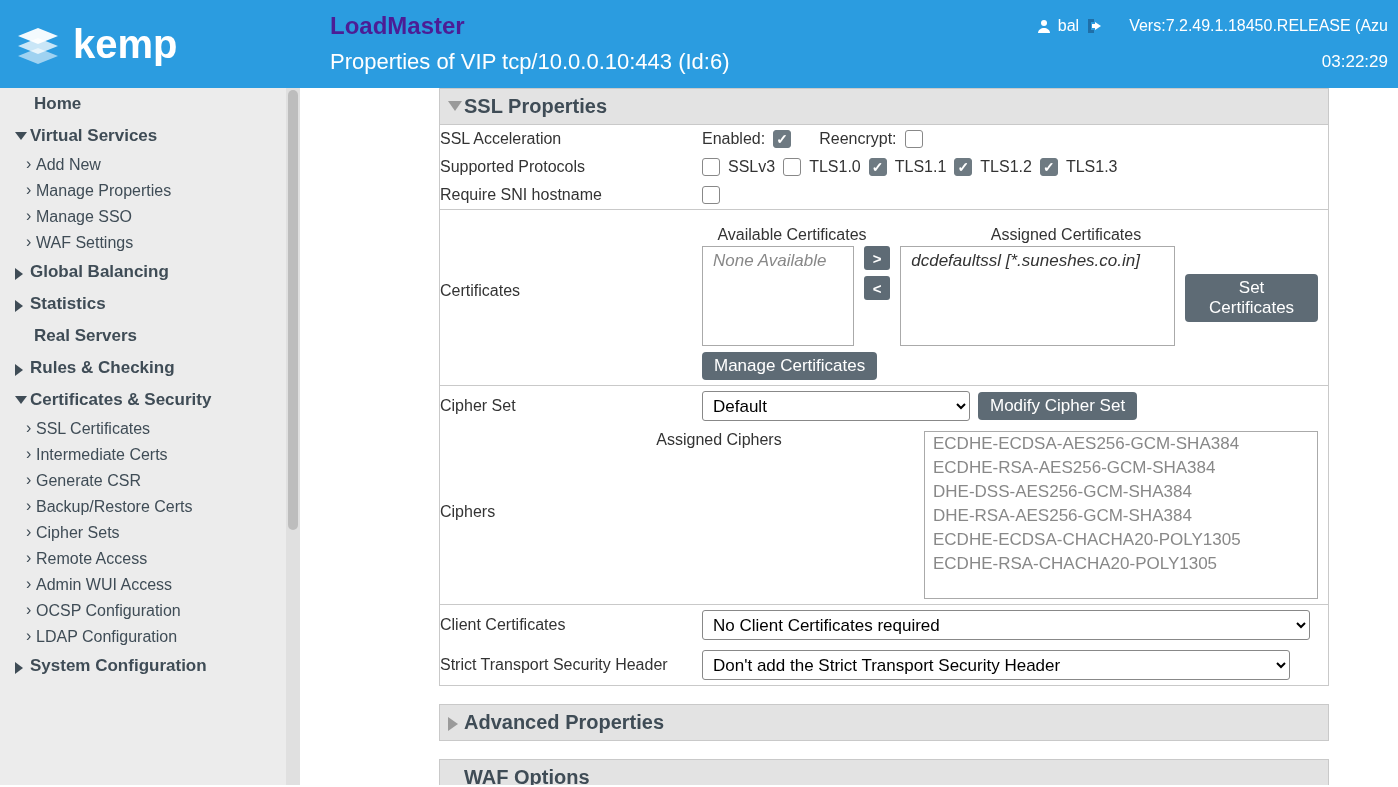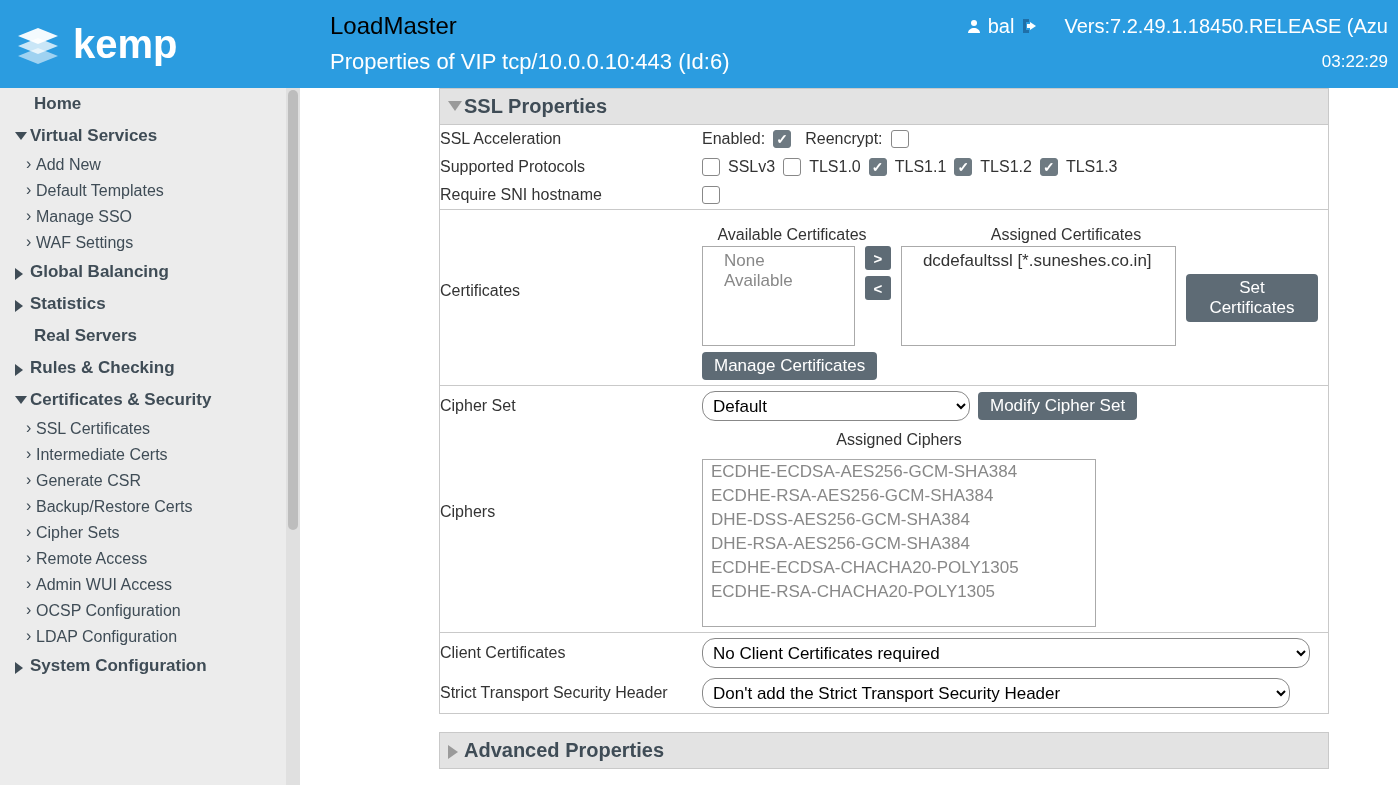--- a/index.html
+++ b/index.html
@@ -2,22 +2,22 @@
 <html><head>
 <meta charset="utf-8">
 <style>
 * { box-sizing: border-box; margin: 0; padding: 0; }
 body { font-family: "Segoe UI", Arial, sans-serif; font-size: 15px; color: #333; background: #fff; width: 1398px; height: 787px; overflow: hidden; position: relative; }
 .header { background: #2b9ce0; color: #fff; height: 88px; display: flex; }
 .logo-area { width: 300px; display: flex; align-items: center; padding-left: 18px; }
 .logo-svg { width: 200px; height: 60px; }
 .header-right { flex: 1; display: flex; flex-direction: column; padding: 8px 10px 0 30px; }
 .header-top { display: flex; justify-content: space-between; align-items: center; height: 36px; }
-.app-title { font-size: 24px; font-weight: 400; color: #000000; }
-.user-block { display: flex; align-items: center; gap: 6px; font-size: 20px; color: #fff; }
+.app-title { font-size: 24px; font-weight: 700; color: #4c1d95; }
+.user-block { display: flex; align-items: center; gap: 6px; font-size: 16px; color: #fff; }
 .header-bottom { display: flex; justify-content: space-between; align-items: center; height: 36px; }
 .page-title { font-size: 22px; font-weight: 500; color: #fff; }
 .clock { font-size: 17px; color: #fff; }
 .body-wrap { display: flex; height: calc(787px - 90px); }
 .sidebar { width: 300px; background: #ececec; overflow-y: auto; position: relative; }
 .sidebar-scroll { position: absolute; right: 0; top: 0; width: 14px; height: 100%; background: #e0e0e0; }
 .sidebar-thumb { position: absolute; right: 2px; top: 2px; width: 10px; height: 440px; background: #bdbdbd; border-radius: 5px; }
 .nav-item { padding: 6px 14px 6px 34px; font-size: 17px; color: #3f4c56; cursor: pointer; font-weight: 600; position: relative; }
 .nav-item.top { padding-left: 34px; }
 .nav-item.section { padding-left: 30px; font-weight: 700; }
@@ -34,26 +34,26 @@
 .panel-header.expanded .tri { border-width: 10px 7px 0 7px; border-color: #9a9a9a transparent transparent transparent; }
 .panel-header.collapsed .tri { border-width: 7px 0 7px 10px; border-color: transparent transparent transparent #9a9a9a; }
 .panel-body { border: 1px solid #c9c9c9; border-top: none; margin-bottom: 16px; }
 .row { display: flex; align-items: center; padding: 5px 10px 5px 0; }
 .row.bordered { border-top: 1px solid #c9c9c9; }
 .row-label { width: 262px; text-align: left; padding-right: 16px; font-size: 16px; color: #333; }
 .row-content { flex: 1; display: flex; align-items: center; gap: 8px; font-size: 16px; }
 .cb { width: 18px; height: 18px; border: 1px solid #888; border-radius: 3px; display: inline-flex; align-items: center; justify-content: center; background: #fff; cursor: pointer; }
 .cb.checked { background: #6e7a82; border-color: #6e7a82; }
 .cb.checked::after { content: "✓"; color: #fff; font-size: 14px; font-weight: bold; }
-.cert-box { border: 1px solid #aaa; width: 160px; height: 100px; font-size: 17px; color: #888; padding: 4px 21px; background: #fff; overflow: auto; }
+.cert-box { border: 1px solid #aaa; width: 160px; height: 100px; font-size: 17px; color: #888; padding: 4px 10px; background: #fff; overflow: auto; font-style: italic; }
 .cert-box.wide { width: 290px; color: #333; }
 .move-col { display: flex; flex-direction: column; gap: 6px; }
 .move-btn { width: 26px; height: 24px; background: #5e6b75; color: #fff; border: none; border-radius: 3px; font-size: 15px; cursor: pointer; font-weight: bold; }
 .btn-grey { background: #5e6b75; color: #fff; border: none; border-radius: 4px; padding: 4px 12px; font-size: 17px; cursor: pointer; }
-.sel { border: 1px solid #888; border-radius: 13px; background: #fff; font-size: 17px; padding: 2px 6px; height: 30px; }
+.sel { border: 1px solid #888; border-radius: 3px; background: #fff; font-size: 17px; padding: 2px 6px; height: 30px; }
 .ciphers-list { border: 1px solid #aaa; width: 394px; height: 168px; overflow-y: scroll; background: #fff; }
 .cipher-item { color: #888; font-size: 17px; padding: 2px 8px; }
 .cert-section { border-top: 1px solid #c9c9c9; }
 .cert-header-row { display: flex; padding: 4px 10px 2px 0; }
 .cert-header-row .row-label { width: 262px; }
 .cert-cols-hdr { flex: 1; display: flex; margin-top: 12px; }
 .cert-hdr-a { width: 180px; text-align: center; font-size: 16px; }
 .cert-hdr-b { width: 300px; text-align: center; font-size: 16px; margin-left: 34px; }
 .cert-body-row { display: flex; padding: 0 10px 6px 0; align-items: flex-start; }
 .cipher-hdr { text-align: center; font-size: 16px; margin-bottom: 2px; }
@@ -95,21 +95,21 @@
       <div class="clock">03:22:29</div>
     </div>
   </div>
 </div>
 
 <div class="body-wrap">
   <div class="sidebar">
     <div class="nav-item top">Home</div>
     <div class="nav-item section expanded">Virtual Services</div>
     <div class="nav-sub">Add New</div>
-    <div class="nav-sub">Default Templates</div>
+    <div class="nav-sub">Manage Properties</div>
     <div class="nav-sub">Manage SSO</div>
     <div class="nav-sub">WAF Settings</div>
     <div class="nav-item section collapsed">Global Balancing</div>
     <div class="nav-item section collapsed">Statistics</div>
     <div class="nav-item top">Real Servers</div>
     <div class="nav-item section collapsed">Rules &amp; Checking</div>
     <div class="nav-item section expanded">Certificates &amp; Security</div>
     <div class="nav-sub">SSL Certificates</div>
     <div class="nav-sub">Intermediate Certs</div>
     <div class="nav-sub">Generate CSR</div>
@@ -131,21 +131,21 @@
         <span class="tri"></span>
         <span>SSL Properties</span>
       </div>
       <div class="panel-body">
 
         <div class="row">
           <div class="row-label">SSL Acceleration</div>
           <div class="row-content">
             <span>Enabled:</span>
             <span class="cb checked"></span>
-            <span style="margin-left:6px">Reencrypt:</span>
+            <span style="margin-left:20px">Reencrypt:</span>
             <span class="cb"></span>
           </div>
         </div>
 
         <div class="row">
           <div class="row-label">Supported Protocols</div>
           <div class="row-content">
             <span class="cb"></span>
               <span>SSLv3</span>
             <span class="cb"></span>
@@ -199,21 +199,21 @@
           <div class="row-content">
             <select class="sel" style="width:268px">
               <option>Default</option>
             </select>
             <button class="btn-grey">Modify Cipher Set</button>
           </div>
         </div>
 
         <div class="row" style="align-items:flex-start">
           <div class="row-label" style="padding-top:72px">Ciphers</div>
-          <div class="row-content" style="flex-direction:column;align-items:flex-start">
+          <div class="row-content" style="flex-direction:row;align-items:flex-start">
             <div class="cipher-hdr" style="width:394px">Assigned Ciphers</div>
             <div class="ciphers-list">
               <div class="cipher-item">ECDHE-ECDSA-AES256-GCM-SHA384</div>
               <div class="cipher-item">ECDHE-RSA-AES256-GCM-SHA384</div>
               <div class="cipher-item">DHE-DSS-AES256-GCM-SHA384</div>
               <div class="cipher-item">DHE-RSA-AES256-GCM-SHA384</div>
               <div class="cipher-item">ECDHE-ECDSA-CHACHA20-POLY1305</div>
               <div class="cipher-item">ECDHE-RSA-CHACHA20-POLY1305</div>
             </div>
           </div>

